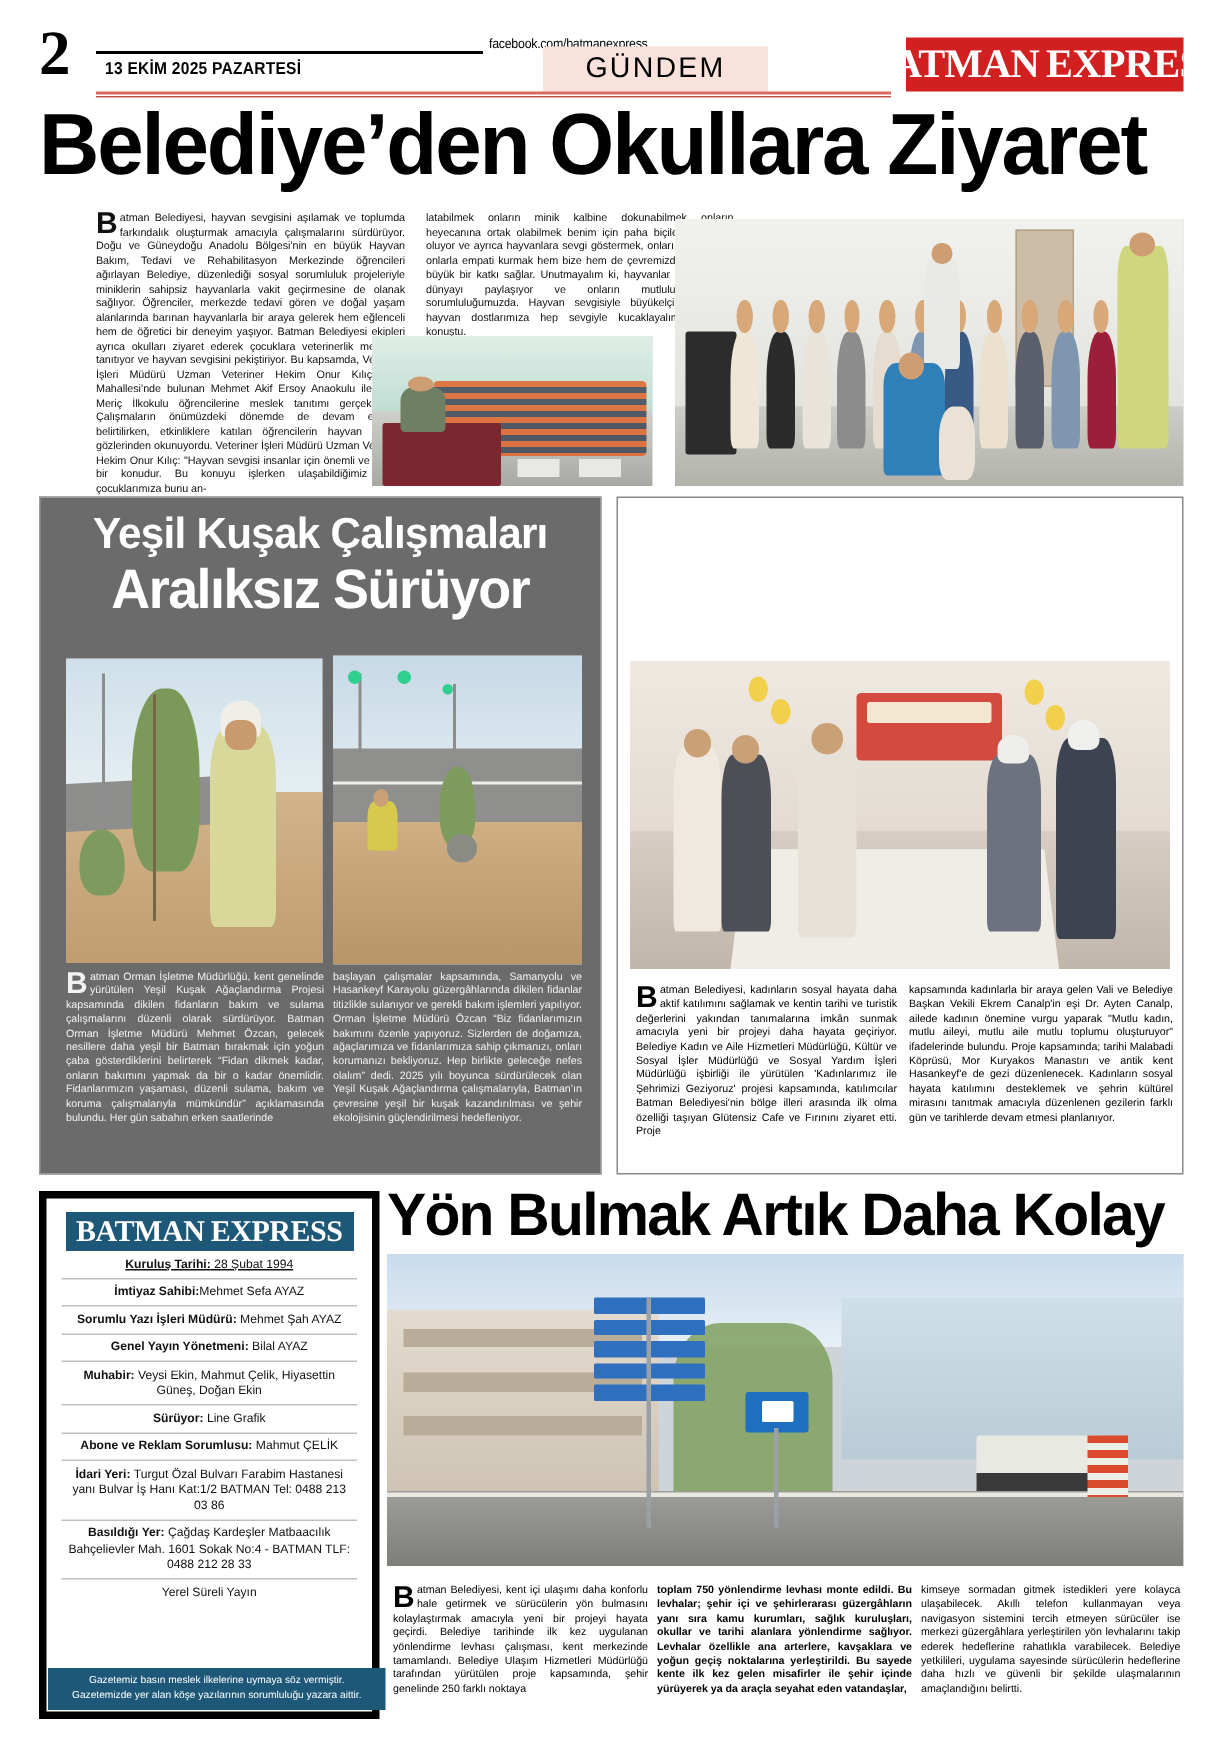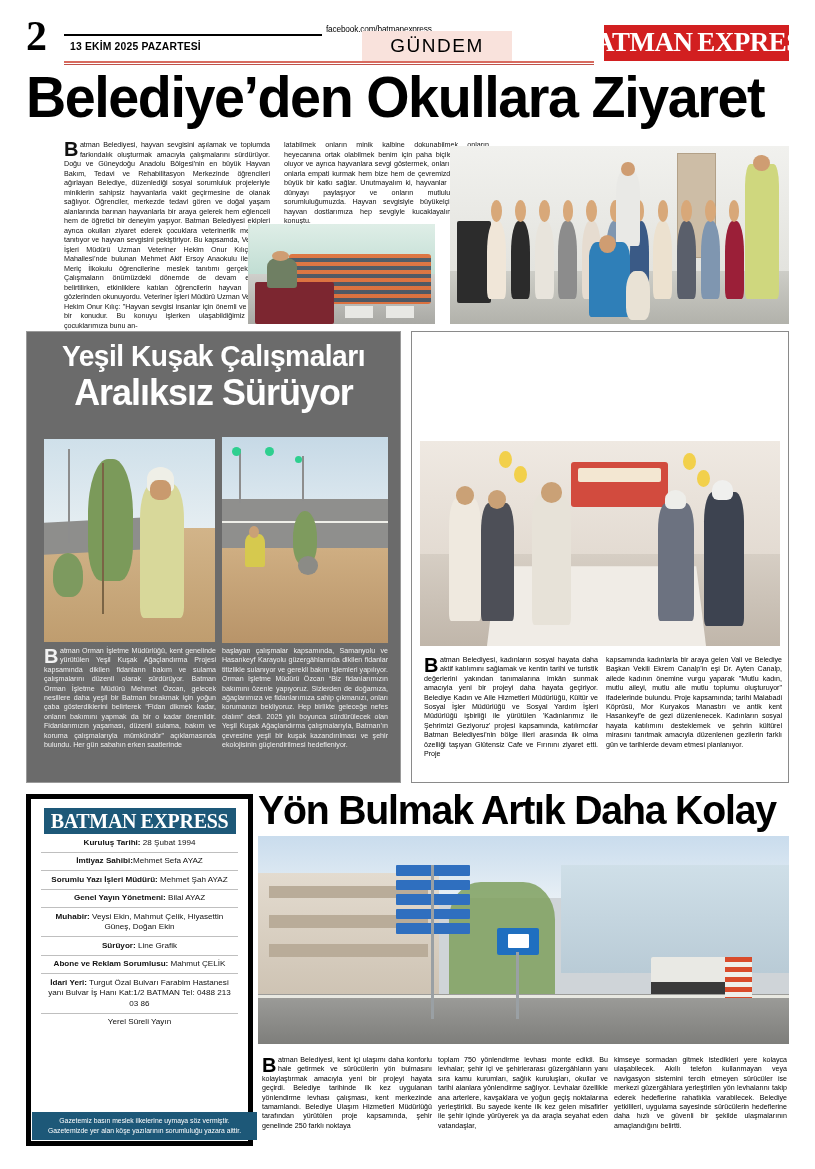--- a/index.html
+++ b/index.html
@@ -268,21 +268,21 @@
   .imprint-logo .big { font-size: 20px; }
   .imp-row {
     border-top: 1px solid #bfbfbf;
     margin: 0 10px;
     padding: 3.5px 2px;
     text-align: center;
     font-size: 8.1px;
     line-height: 10.5px;
     color: #111;
   }
-  .imp-row:first-of-type { border-top: none; }
+  .imp-row:first-of-type { border-top: none; text-decoration: underline; }
   .imp-row b { font-weight: bold; }
   .imprint-footer {
     position: absolute;
     left: 1px; bottom: 1px;
     width: 225px;
     background: #1d5878;
     color: #fff;
     padding: 4px 4px 5px 4px;
     box-sizing: border-box;
     text-align: center;
@@ -299,21 +299,21 @@
     font-weight: bold;
     font-size: 40px;
     line-height: 44px;
     letter-spacing: -1.2px;
     transform: scaleX(0.98);
     transform-origin: left top;
     white-space: nowrap;
   }
   #photo-signs { left: 258px; top: 836px; width: 531px; height: 208px; }
   .yon-c1 { position: absolute; left: 262px; top: 1056px; width: 170px; }
-  .yon-c2 { position: absolute; left: 438px; top: 1056px; width: 170px; }
+  .yon-c2 { position: absolute; left: 438px; top: 1056px; width: 170px; font-weight: bold; }
   .yon-c3 { position: absolute; left: 614px; top: 1056px; width: 173px; }
   .yon-col { font-size: 7.1px; line-height: 9.4px; text-align: justify; }
 
   
   .ph-wall    { position:absolute; left:0; top:0; right:0; height:58%; background:linear-gradient(#e9eef0,#dde6e8); }
   .ph-floor   { position:absolute; left:0; bottom:0; right:0; height:42%; background:linear-gradient(#b9c3c6,#95a1a5); }
   .kid {
     position:absolute; bottom:14%; width:5.6%; height:44%;
     border-radius:40% 40% 12% 12%;
   }
@@ -470,20 +470,21 @@
     </div>
     <div id="imprint-rows">
         <div class="imp-row"><b>Kuruluş Tarihi:</b><span> 28 Şubat 1994</span></div>
         <div class="imp-row"><b>İmtiyaz Sahibi:</b><span>Mehmet Sefa AYAZ</span></div>
         <div class="imp-row"><b>Sorumlu Yazı İşleri Müdürü:</b><span> Mehmet Şah AYAZ</span></div>
         <div class="imp-row"><b>Genel Yayın Yönetmeni:</b><span> Bilal AYAZ</span></div>
         <div class="imp-row"><b>Muhabir:</b><span> Veysi Ekin, Mahmut Çelik, Hiyasettin Güneş, Doğan Ekin</span></div>
         <div class="imp-row"><b>Sürüyor:</b><span> Line Grafik</span></div>
         <div class="imp-row"><b>Abone ve Reklam Sorumlusu:</b><span> Mahmut ÇELİK</span></div>
         <div class="imp-row"><b>İdari Yeri:</b><span> Turgut Özal Bulvarı Farabim Hastanesi yanı Bulvar İş Hanı Kat:1/2 BATMAN Tel: 0488 213 03 86</span></div>
+        <div class="imp-row"><b>Basıldığı Yer:</b><span> Çağdaş Kardeşler Matbaacılık Bahçelievler Mah. 1601 Sokak No:4  -  BATMAN TLF: 0488 212 28 33</span></div>
         <div class="imp-row"><span>Yerel Süreli Yayın</span></div>
       </div>
     <div class="imprint-footer">
       <div>Gazetemiz basın meslek ilkelerine uymaya söz vermiştir.</div>
       <div>Gazetemizde yer alan köşe yazılarının sorumluluğu yazara aittir.</div>
     </div>
   </div>
 
   <div class="yon-headline">Yön Bulmak Artık Daha Kolay</div>
 

